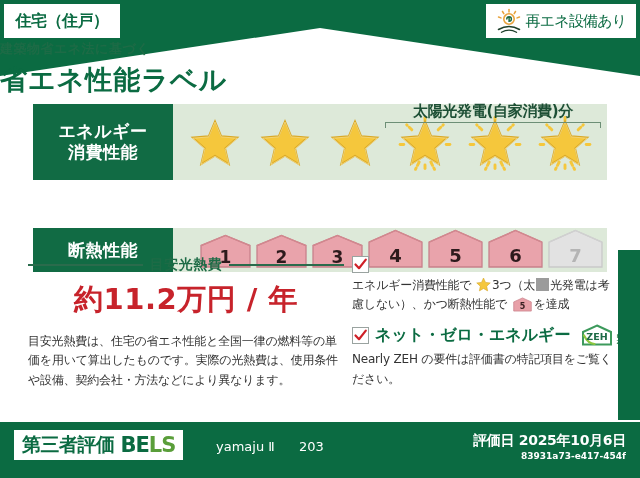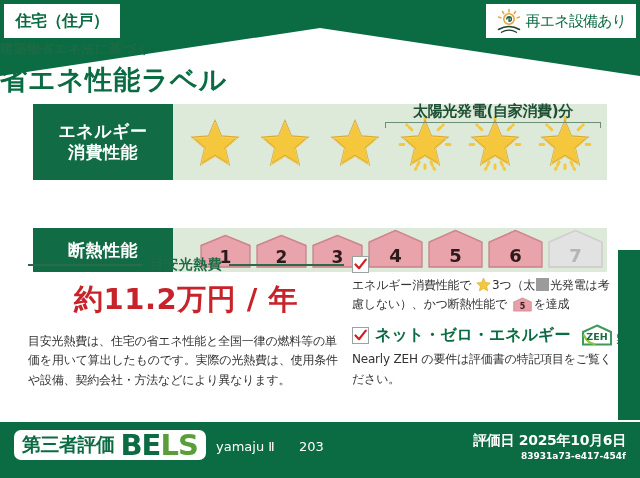--- a/index.html
+++ b/index.html
@@ -311,31 +311,30 @@
   #bels-badge {
     position: absolute;
     left: 14px;
     top: 8px;
     height: 30px;
     background: #ffffff;
     display: flex;
     align-items: center;
     padding: 6px 8px;
     gap: 6px;
-    border-radius: 7px;
   }
   #bels-badge .jp {
     color: #0b6b42;
     font-weight: bold;
     font-size: 19px;
     letter-spacing: -0.5px;
   }
   #bels-badge .bels {
     font-weight: bold;
-    font-size: 29px;
+    font-size: 21px;
     letter-spacing: -1px;
   }
   #bels-badge .bels .b1 { color: #0b6b42; }
   #bels-badge .bels .b2 { color: #5a9e3a; }
 
   #bldg-name {
     position: absolute;
     left: 216px;
     top: 17px;
     color: #ffffff;

